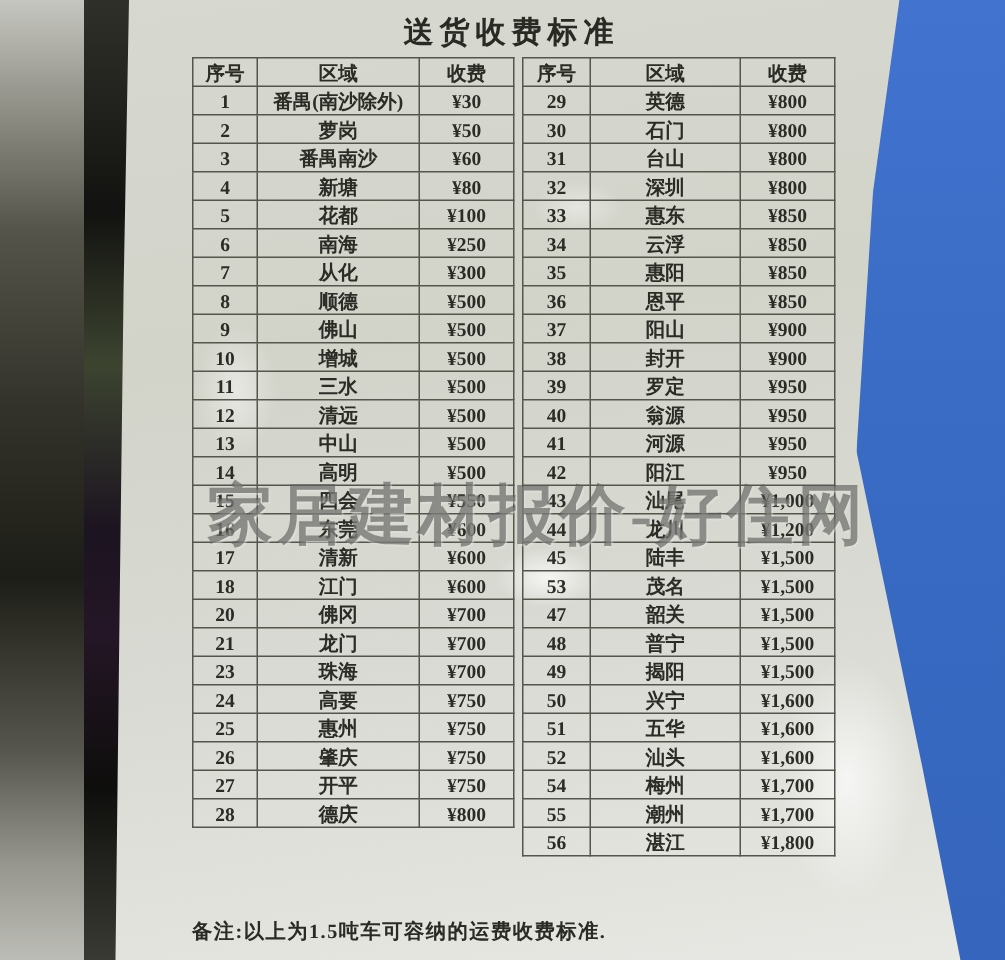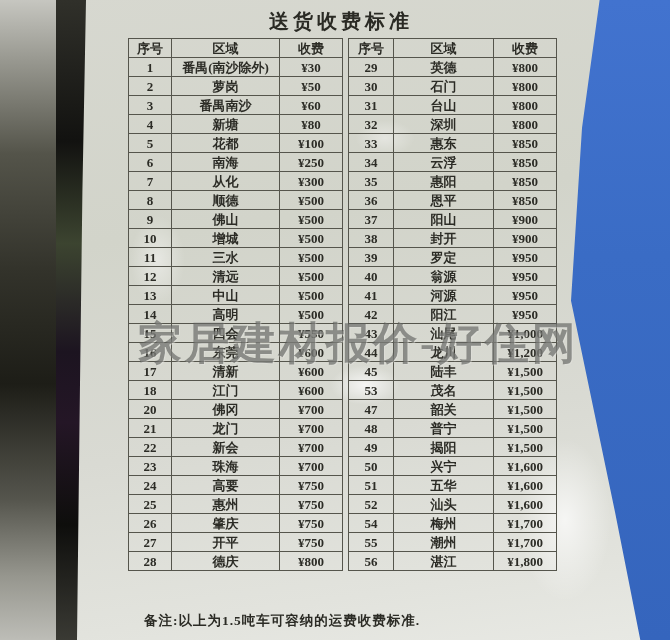--- a/index.html
+++ b/index.html
@@ -43,21 +43,21 @@
   .tbl-right { left:348px; top:38px; width:205px; }
   .tbl th, .tbl td {
     border:1px solid #55554c; height:18px; line-height:17px; padding:0;
     text-align:center; font-size:13px; font-weight:600; color:#2c2c26;
     overflow:hidden; white-space:nowrap;
   }
   .tbl-left  th.c-no{width:42px}  .tbl-left  th.c-area{width:107px} .tbl-left  th.c-fee{width:62px}
   .tbl-right th.c-no{width:44px}  .tbl-right th.c-area{width:99px}  .tbl-right th.c-fee{width:62px}
   .note {
     position:absolute; z-index:4; left:128px; top:612px;
-    font-size:13.5px; font-weight:bold; color:#2b2b25; letter-spacing:1px;margin-left:16px;
+    font-size:13.5px; font-weight:bold; color:#2b2b25; letter-spacing:1px;
   }
   .watermark {
     position:absolute; z-index:6; left:138px; top:314px; white-space:nowrap;
     font-family:Liberation Serif, serif;
     font-size:44px; font-weight:bold; letter-spacing:3px;
     color:rgba(88,91,87,.62); text-shadow:1px 1px 1px rgba(230,230,225,.5);
   }
 </style>
 </head>
 <body>
@@ -177,25 +177,20 @@
           <td class="c-no">20</td>
           <td class="c-area">佛冈</td>
           <td class="c-fee">¥700</td>
         </tr>
         <tr>
           <td class="c-no">21</td>
           <td class="c-area">龙门</td>
           <td class="c-fee">¥700</td>
         </tr>
         <tr>
-          <td class="c-no">22</td>
-          <td class="c-area">新会</td>
-          <td class="c-fee">¥700</td>
-        </tr>
-        <tr>
           <td class="c-no">23</td>
           <td class="c-area">珠海</td>
           <td class="c-fee">¥700</td>
         </tr>
         <tr>
           <td class="c-no">24</td>
           <td class="c-area">高要</td>
           <td class="c-fee">¥750</td>
         </tr>
         <tr>

